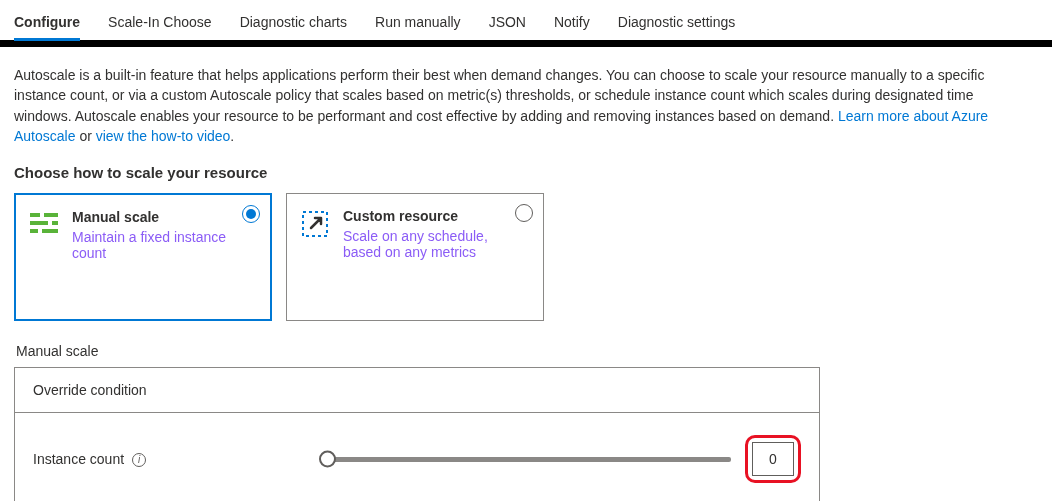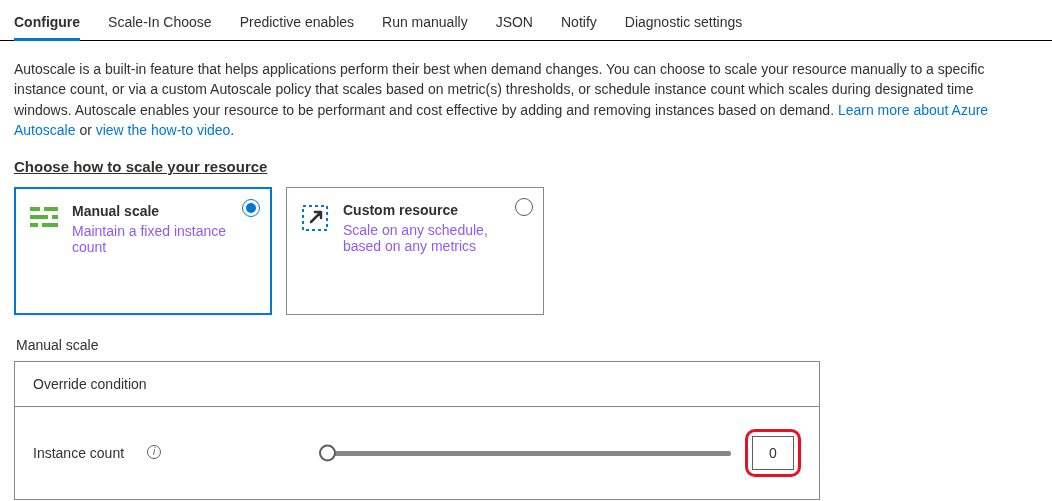--- a/index.html
+++ b/index.html
@@ -9,21 +9,21 @@
     color: #323130;
     background: #ffffff;
     width: 1052px;
     height: 501px;
     overflow: hidden;
   }
   .tabs {
     display: flex;
     gap: 28px;
     padding: 8px 16px 0 14px;
-    border-bottom: 1px solid #000000;
+    border-bottom: 7px solid #000000;
   }
   .tab {
     padding: 6px 0 10px 0;
     cursor: pointer;
     color: #323130;
     position: relative;
   }
   .tab.active {
     font-weight: 600;
   }
@@ -41,21 +41,20 @@
     font-size: 14px;
     line-height: 1.45;
     color: #323130;
     max-width: 1010px;
   }
   .desc a { color: #0078d4; text-decoration: none; }
   .section-title {
     font-weight: 700;
     font-size: 15px;
     margin: 18px 0 12px 0;
-    text-decoration: underline;
   }
   .cards {
     display: flex;
     gap: 14px;
   }
   .card {
     width: 258px;
     height: 128px;
     border: 1px solid #8a8886;
     padding: 14px 14px 14px 14px;
@@ -114,22 +113,22 @@
   }
   .panel-row {
     display: flex;
     align-items: center;
     padding: 22px 18px 22px 18px;
     gap: 18px;
   }
   .row-label {
     width: 270px;
     display: flex;
-    align-items: flex-start;
-    gap: 23px;
+    align-items: flex-end;
+    gap: 8px;
   }
   .info-icon {
     width: 14px; height: 14px;
     border: 1px solid #605e5c;
     border-radius: 50%;
     display: inline-flex;
     align-items: center; justify-content: center;
     font-size: 10px;
     color: #605e5c;
     font-style: italic;
@@ -173,21 +172,21 @@
     padding: 4px;
     display: inline-flex;
   }
 </style>
 </head>
 <body>
 
 <div class="tabs">
   <div class="tab active">Configure</div>
   <div class="tab">Scale-In Choose</div>
-  <div class="tab">Predictive enables</div>
+  <div class="tab">Diagnostic charts</div>
   <div class="tab">Run manually</div>
   <div class="tab">JSON</div>
   <div class="tab">Notify</div>
   <div class="tab">Diagnostic settings</div>
 </div>
 
 <div class="content">
 
   <p class="desc">
     <span>Autoscale is a built-in feature that helps applications perform their best when demand changes. You can choose to scale your resource manually to a specific instance count, or via a custom Autoscale policy that scales based on metric(s) thresholds, or schedule instance count which scales during designated time windows. Autoscale enables your resource to be performant and cost effective by adding and removing instances based on demand. </span>

